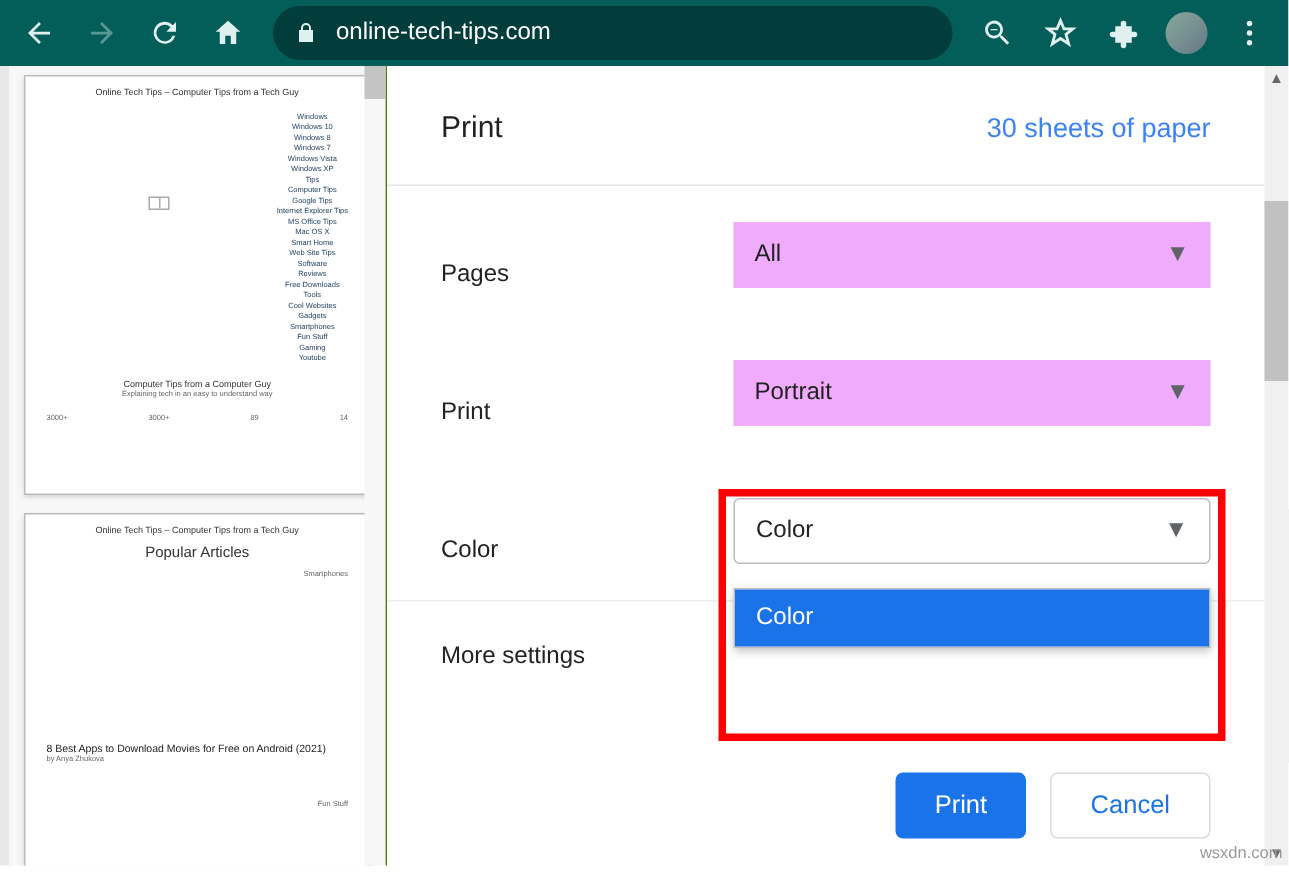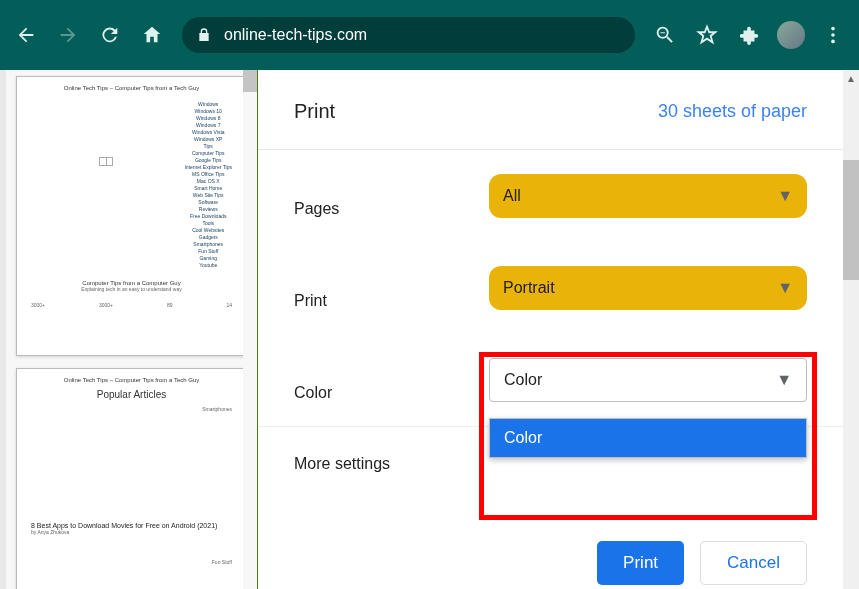--- a/index.html
+++ b/index.html
@@ -1,19 +1,19 @@
 <!DOCTYPE html>
 <html><head>
   <meta charset="utf-8">
   <style>
     * { box-sizing: border-box; margin: 0; padding: 0; }
     body { font-family: Arial, sans-serif; background: #fff; width: 859px; height: 589px; overflow: hidden; }
 
     
-    .chrome-bar { background: #035e5a; height: 70px; display: flex; align-items: center; padding: 0 8px; gap: 6px; }
+    .chrome-bar { background: #035e5a; height: 44px; display: flex; align-items: center; padding: 0 8px; gap: 6px; }
     .nav-btn { width: 36px; height: 36px; display: flex; align-items: center; justify-content: center; border-radius: 50%; color: #e0f0ef; cursor: pointer; }
     .nav-btn.disabled { opacity: 0.4; }
     .nav-btn svg { width: 22px; height: 22px; fill: currentColor; }
     .url-bar { flex: 1; background: #013d3a; border-radius: 20px; height: 36px; display: flex; align-items: center; padding: 0 14px; color: #e0f0ef; gap: 12px; margin: 0 6px; font-size: 16px; }
     .url-bar .lock { width: 16px; height: 16px; }
     .url-host { color: #fff; }
     .chrome-icon { width: 36px; height: 36px; display: flex; align-items: center; justify-content: center; color: #e0f0ef; cursor: pointer; }
     .avatar { width: 28px; height: 28px; border-radius: 50%; background: linear-gradient(135deg,#8a9,#678); }
 
     
@@ -49,21 +49,21 @@
 
     .dlg-header { padding: 30px 36px 26px; display: flex; justify-content: space-between; align-items: center; border-bottom: 1px solid #e6e6e6; margin-right: 16px; }
     .dlg-title { font-size: 20px; color: #222; }
     .dlg-sheets { font-size: 18px; color: #3b82f6; }
 
     .dlg-rows { padding: 0 36px; margin-right: 16px; }
     .dlg-row { display: flex; align-items: flex-end; padding: 24px 0; position: relative; }
     .row-label { width: 195px; font-size: 16px; color: #222; }
     .row-control { flex: 1; }
 
-    .select { background: #eab308; border: none; border-radius: 12px; height: 44px; width: 100%; display: flex; align-items: center; justify-content: space-between; padding: 0 14px; font-size: 16px; color: #222; cursor: pointer; }
+    .select { background: #f0abfc; border: none; border-radius: 0; height: 44px; width: 100%; display: flex; align-items: center; justify-content: space-between; padding: 0 14px; font-size: 16px; color: #222; cursor: pointer; }
     .select .chev { color: #5f6368; }
 
     .highlight-box { position: absolute; border: 5px solid #ff0000; left: -10px; right: -10px; top: -6px; height: 168px; pointer-events: none; }
 
     .select.open { background: #fff; border: 1px solid #bdbdbd; border-radius: 4px; }
     .dropdown { position: absolute; top: 60px; left: 0; right: 0; background: #fff; border: 1px solid #bdbdbd; box-shadow: 0 2px 6px rgba(0,0,0,.25); z-index: 10; }
     .dropdown-item { padding: 10px 14px; font-size: 16px; color: #222; cursor: pointer; }
     .dropdown-item.sel { background: #1a73e8; color: #fff; }
 
     .more-row { border-top: 1px solid #eee; padding: 28px 36px; display: flex; justify-content: space-between; align-items: center; margin-right: 16px; color: #222; font-size: 16px; }

